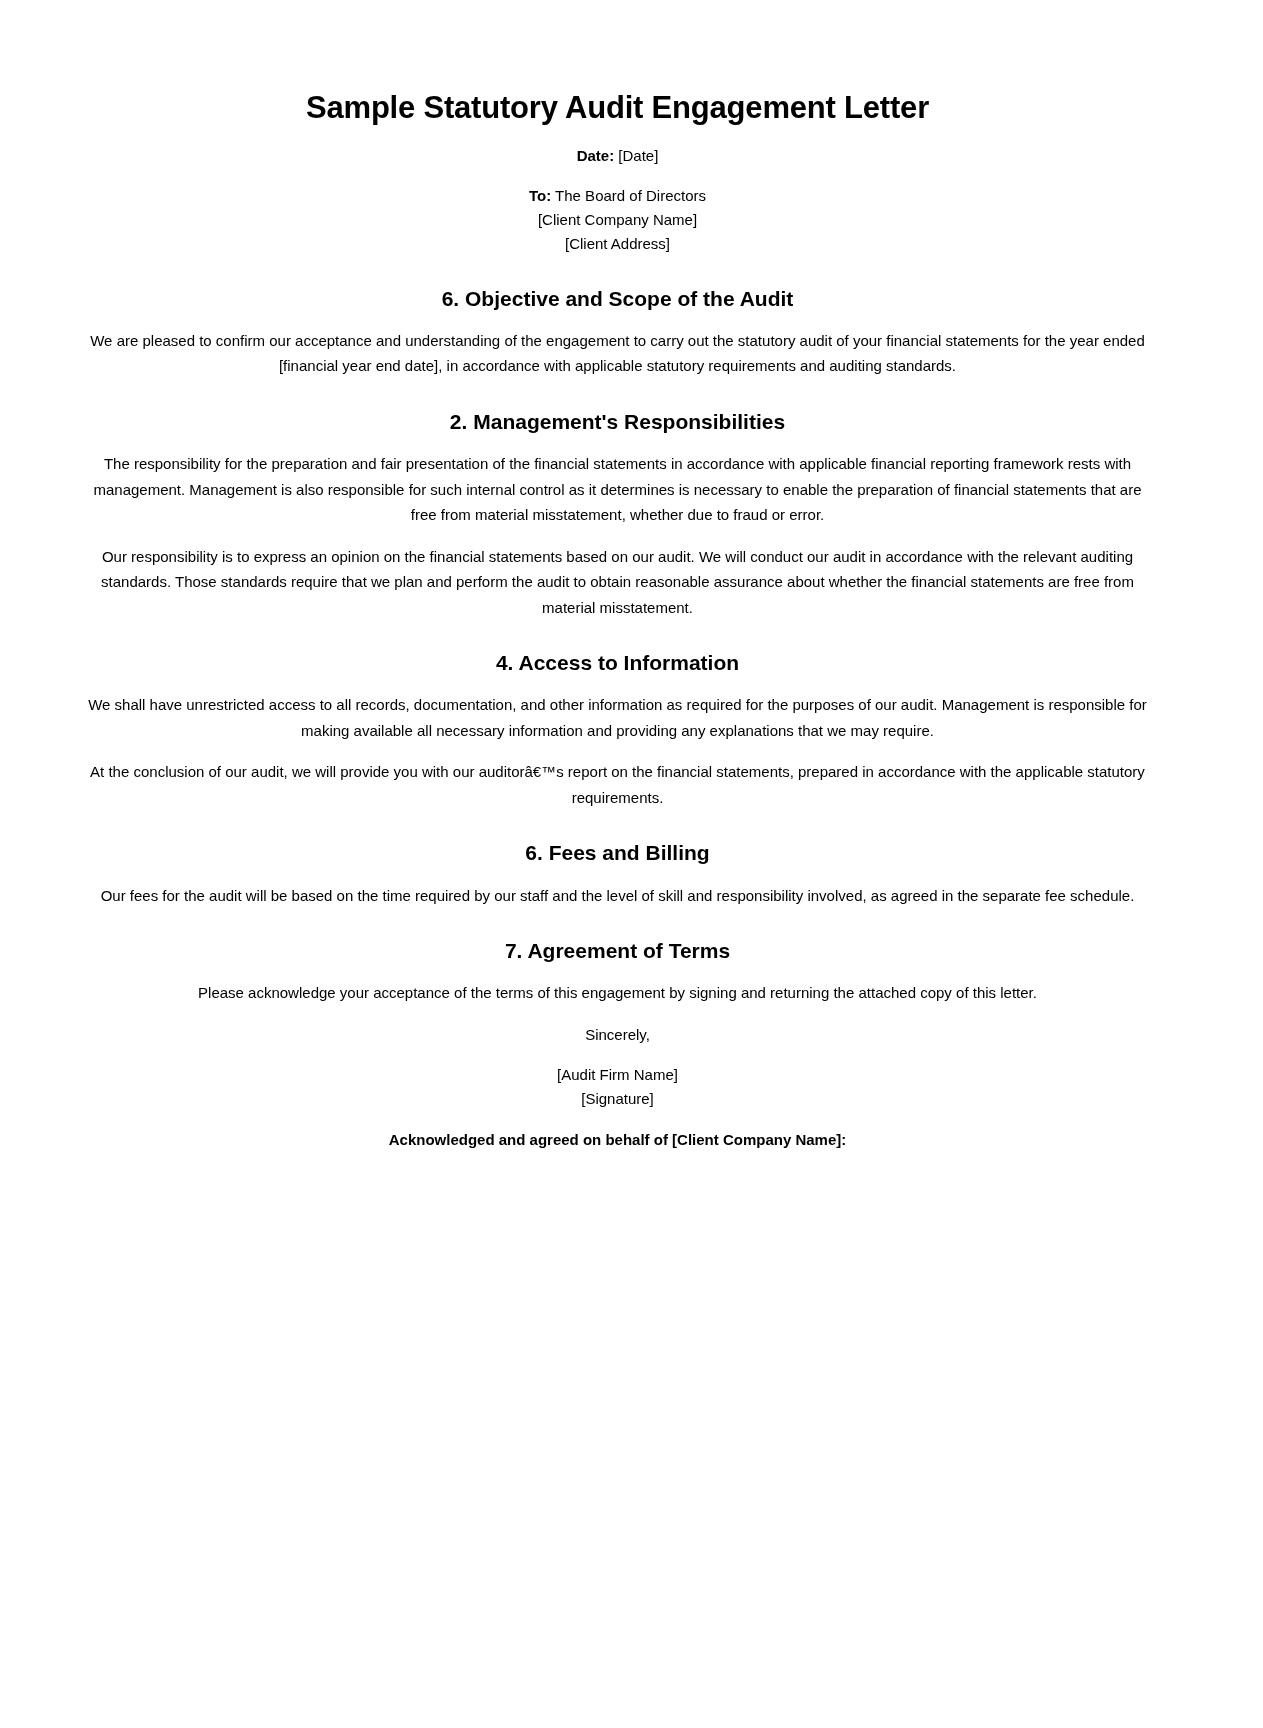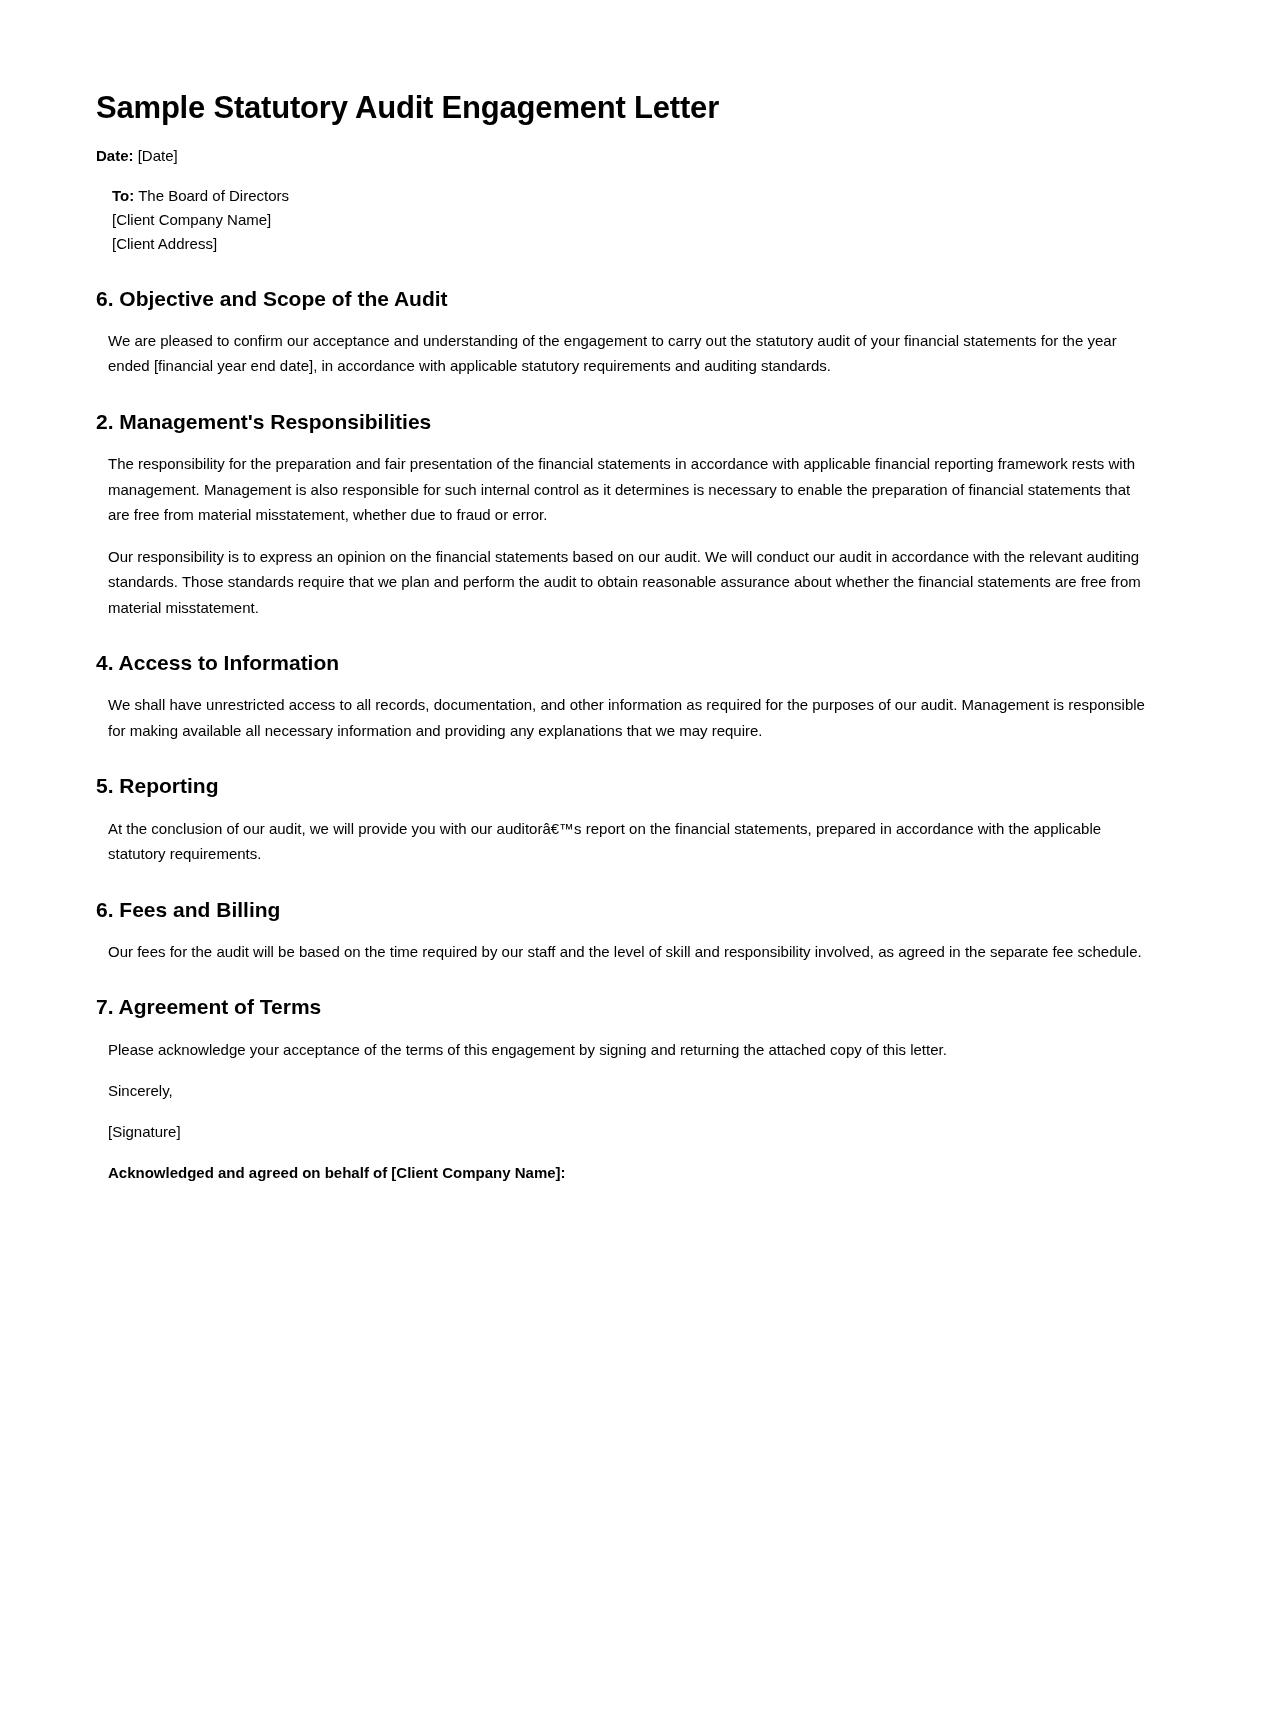--- a/index.html
+++ b/index.html
@@ -4,24 +4,25 @@
 <style>
   html, body {
     margin: 0;
     padding: 0;
     background: #ffffff;
   }
   .page {
     width: 1263px;
     min-height: 1728px;
     box-sizing: border-box;
-    padding: 90px 96px 60px 96px;
+    padding: 90px 96px 60px 68px;
     background: #ffffff;
     color: #000000;
     font-family: "Liberation Sans", sans-serif;
+    text-align: center;
   }
   h1 {
     font-size: 31px;
     font-weight: bold;
     line-height: 1.15;
     margin: 0 0 18px 0;
     letter-spacing: -0.2px;
   }
   h2 {
     font-size: 21px;
@@ -75,35 +76,35 @@
   <section>
     <p>Our responsibility is to express an opinion on the financial statements based on our audit. We will conduct our audit in accordance with the relevant auditing standards. Those standards require that we plan and perform the audit to obtain reasonable assurance about whether the financial statements are free from material misstatement.</p>
   </section>
 
   <section>
     <h2>4. Access to Information</h2>
     <p>We shall have unrestricted access to all records, documentation, and other information as required for the purposes of our audit. Management is responsible for making available all necessary information and providing any explanations that we may require.</p>
   </section>
 
   <section>
-    <h2>5. Reporting</h2>
     <p>At the conclusion of our audit, we will provide you with our auditorâ€™s report on the financial statements, prepared in accordance with the applicable statutory requirements.</p>
   </section>
 
   <section>
     <h2>6. Fees and Billing</h2>
     <p>Our fees for the audit will be based on the time required by our staff and the level of skill and responsibility involved, as agreed in the separate fee schedule.</p>
   </section>
 
   <section>
     <h2>7. Agreement of Terms</h2>
     <p>Please acknowledge your acceptance of the terms of this engagement by signing and returning the attached copy of this letter.</p>
   </section>
 
   <p>Sincerely,</p>
 
   <p class="sig-block">
+    <span class="line">[Audit Firm Name]</span>
     <span class="line">[Signature]</span>
   </p>
 
   <p class="ack">Acknowledged and agreed on behalf of [Client Company Name]:</p>
 
 </div>
 
 </body></html>

